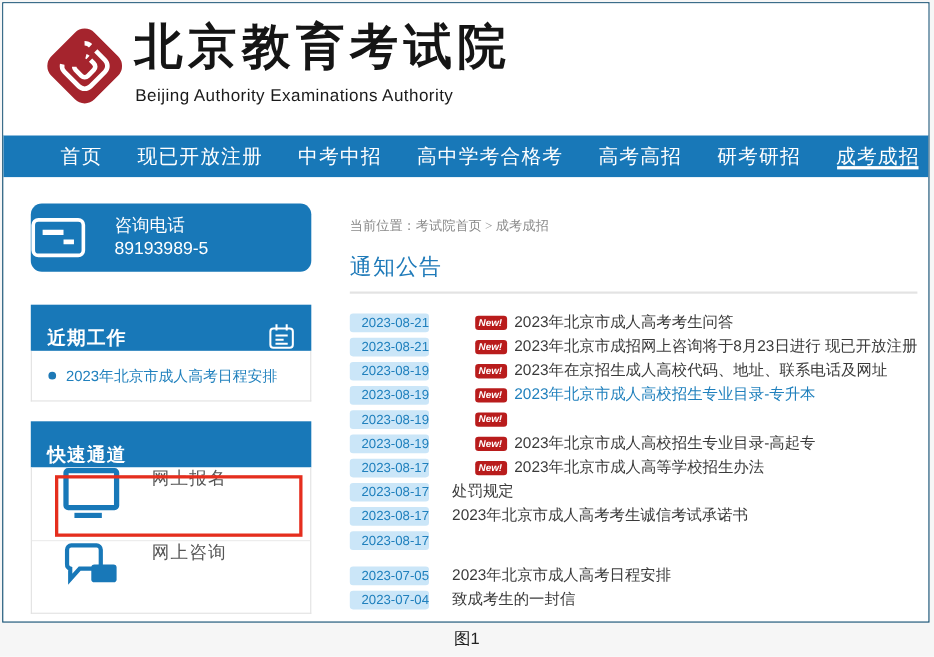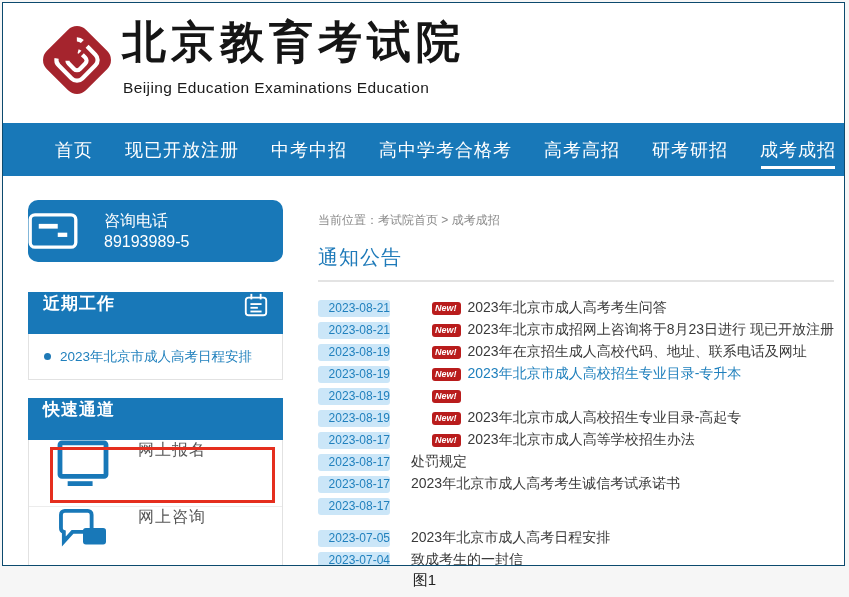--- a/index.html
+++ b/index.html
@@ -27,21 +27,21 @@
     font-size:44px; font-weight:bold; color:#151515; letter-spacing:5px;
     white-space:nowrap;
   }
   .site-subtitle {
     position:absolute; left:120px; top:76px;
     font-size:15.5px; color:#1a1a1a; letter-spacing:.4px; white-space:nowrap;
   }
 
   
   .nav {
-    height:53px; background:#1878b8; display:flex; align-items:stretch;
+    height:38px; background:#1878b8; display:flex; align-items:stretch;
     justify-content:space-between; padding:0 8px 0 52px;
   }
   .nav-item {
     position:relative; color:#fff; font-size:18px; letter-spacing:1px;
     display:flex; align-items:center; cursor:pointer; white-space:nowrap;
   }
   .nav-item.active::after {
     content:""; position:absolute; left:1px; right:1px; bottom:7px;
     height:3px; background:#fff;
   }
@@ -55,42 +55,42 @@
   .phone-card {
     height:62px; background:#1878b8; border-radius:10px;
     display:flex; align-items:center; margin-bottom:30px;
   }
   .phone-card svg { width:50px; height:38px; flex:0 0 50px; }
   .phone-text { margin-left:26px; color:#fff; font-size:16px; line-height:21px; }
 
   .side-box { margin-bottom:18px; }
   .side-box-header {
     height:42px; background:#1878b8; color:#fff;
-    display:flex; align-items:flex-start; justify-content:space-between;
+    display:flex; align-items:flex-end; justify-content:space-between;
     padding:0 14px 0 15px; font-size:17px; font-weight:bold; letter-spacing:1px;
   }
   .side-box-header svg { width:26px; height:26px; }
   .side-box-body { background:#fff; border:1px solid #e2e2e2; border-top:none; }
 
   .recent-body { height:46px; display:flex; align-items:center; padding-left:15px; }
   .bullet { width:7px; height:7px; border-radius:50%; background:#1e79b6; flex:0 0 7px; }
   .recent-link { margin-left:9px; font-size:13.5px; color:#2080bd; text-decoration:none; cursor:pointer; white-space:nowrap; }
 
   .quick-rows { position:relative; }
   .quick-row { height:66px; display:flex; align-items:flex-start; padding-left:27px; cursor:pointer; }
   .quick-row + .quick-row { border-top:1px solid #ececec; }
   .quick-row svg { width:54px; height:46px; flex:0 0 54px; }
   .quick-label { margin-left:28px; font-size:16px; color:#555; letter-spacing:1px; }
   .red-annotation {
     position:absolute; left:21px; top:7px; width:225px; height:56px;
     border:3px solid #e52e1e; pointer-events:none;
   }
 
   
-  .breadcrumb { margin-top:12px; font-size:12px; color:#8a8a8a; }
+  .breadcrumb { margin-top:12px; font-size:12px; color:#8a8a8a;font-family:Liberation Serif, serif; }
   .breadcrumb a { color:#8a8a8a; text-decoration:none; cursor:pointer; }
   .section-title {
     margin-top:15px; font-size:20px; color:#1e7ab9; letter-spacing:1px;
     padding-bottom:9px; border-bottom:2px solid #e3e3e3; font-weight:500;
   }
   .news-list { margin-top:15px; }
   .news-row { height:22px; display:flex; align-items:center; }
   .news-row.gap { margin-top:10px; }
   .date-badge {
     width:72px; flex:0 0 72px; height:17px; line-height:17px; text-align:right;
@@ -115,21 +115,21 @@
 
   <div class="site-header">
     <svg class="logo" viewBox="0 0 100 100">
       <g transform="rotate(45 50 50)">
         <rect x="17" y="17" width="66" height="66" rx="15" fill="#a5242d"></rect>
         <rect x="30" y="30" width="40" height="40" rx="9" fill="none" stroke="#fff" stroke-width="5" stroke-dasharray="95 34" stroke-dashoffset="-8"></rect>
         <rect x="41" y="41" width="19" height="19" rx="5" fill="none" stroke="#fff" stroke-width="5" stroke-dasharray="42 18" stroke-dashoffset="-4"></rect>
       </g>
     </svg>
     <div class="site-title">北京教育考试院</div>
-    <div class="site-subtitle">Beijing Education Examinations Education</div>
+    <div class="site-subtitle">Beijing Authority Examinations Authority</div>
   </div>
 
   <div class="nav">
     <div class="nav-item">首页</div>
     <div class="nav-item">现已开放注册</div>
     <div class="nav-item">中考中招</div>
     <div class="nav-item">高中学考合格考</div>
     <div class="nav-item">高考高招</div>
     <div class="nav-item">研考研招</div>
     <div class="nav-item active">成考成招</div>

